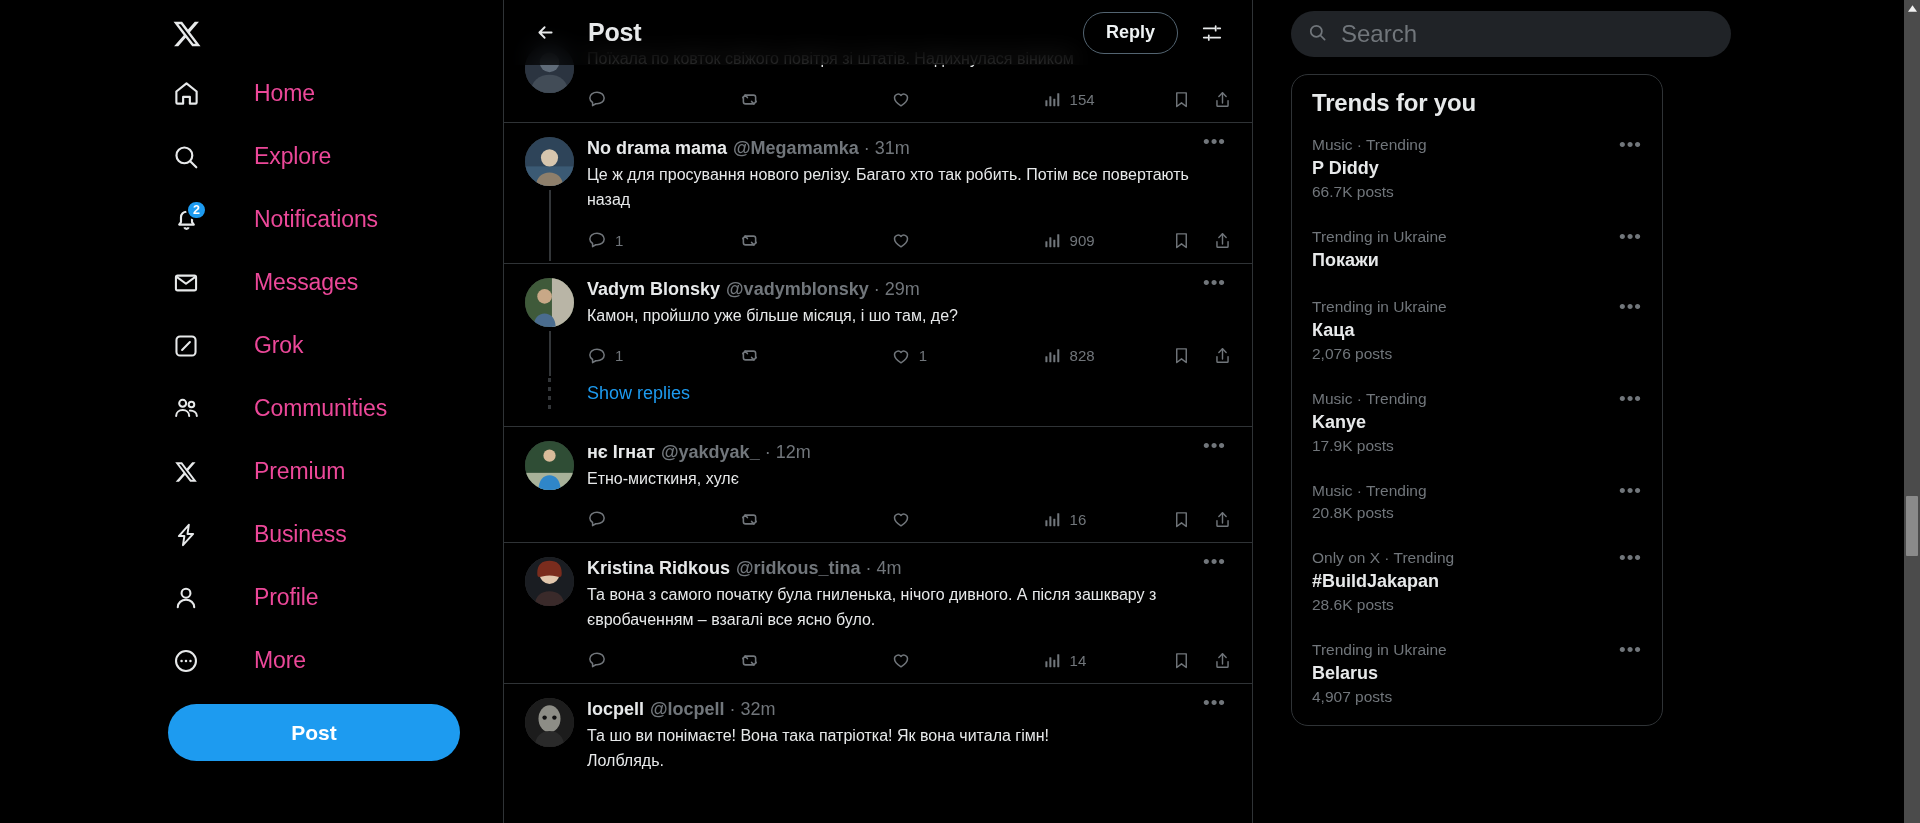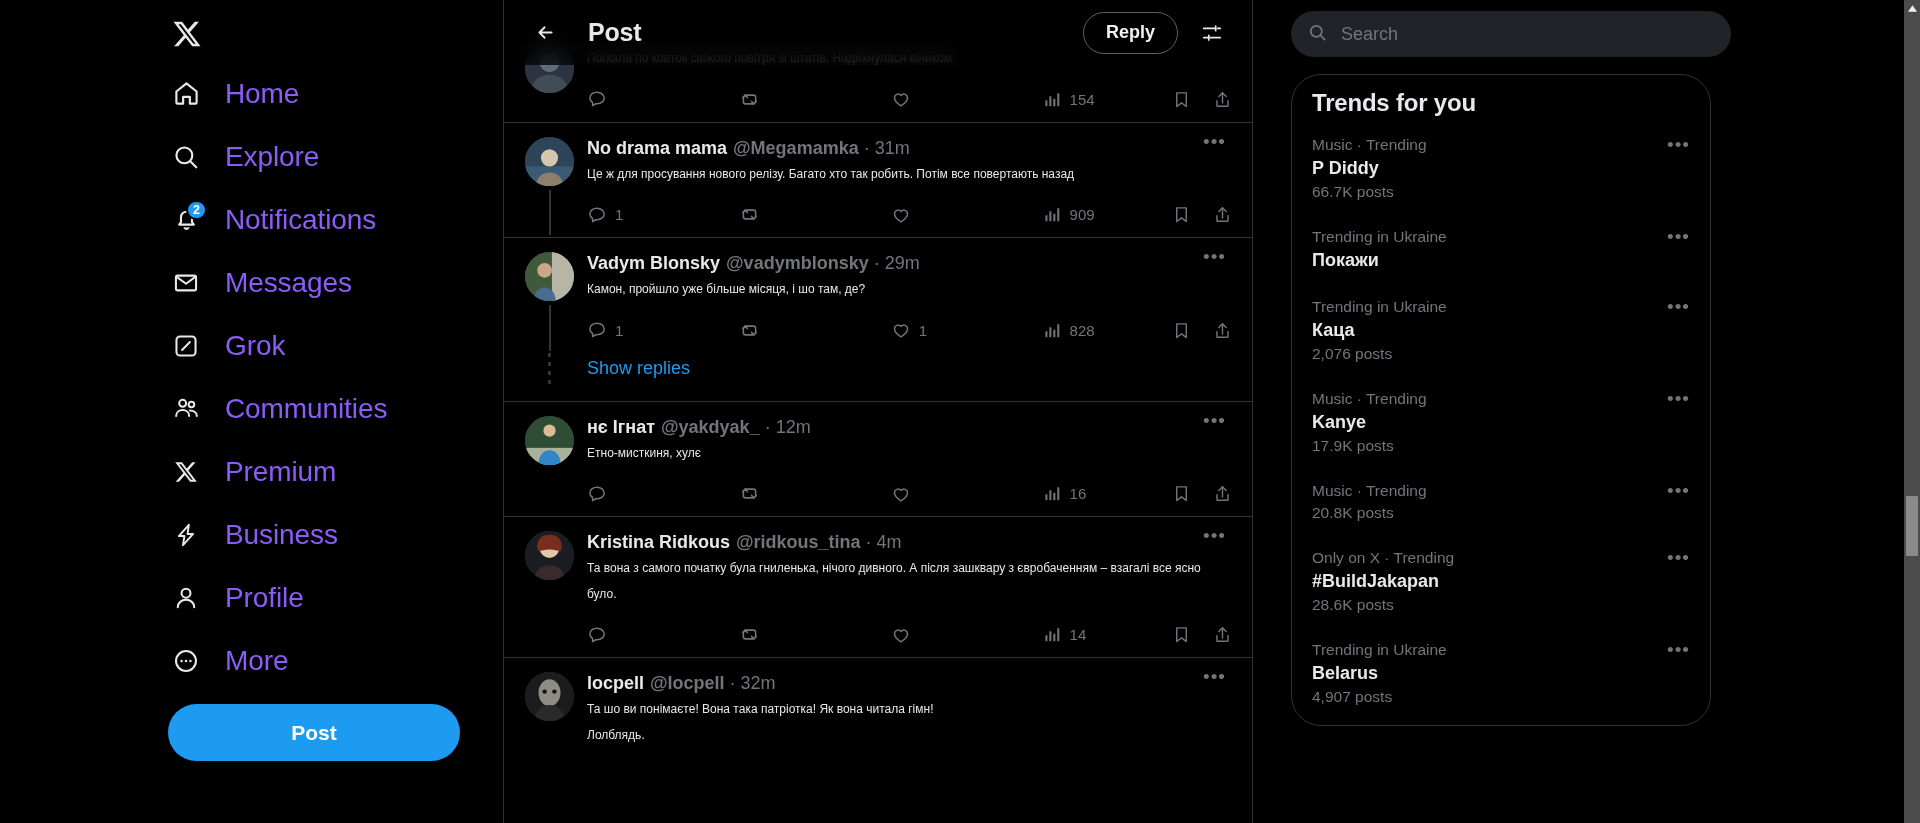--- a/index.html
+++ b/index.html
@@ -22,21 +22,21 @@
   }
   .x-logo { width: 62px; height: 56px; display: flex; align-items: center; justify-content: flex-start; padding-left: 4px; }
   .nav-item {
     display: flex; align-items: center;
     gap: 21px;
     height: 63px;
     cursor: pointer;
     position: relative;
   }
   .nav-icon { width: 36px; height: 36px; display: flex; align-items: center; justify-content: center; position: relative; flex: 0 0 36px; }
-  .nav-label { font-size: 28px; color: #8b5cf6; letter-spacing: -0.1px; white-space: nowrap; }
+  .nav-label { font-size: 23px; color: #ec4899; letter-spacing: -0.1px; white-space: nowrap; margin-left: 29px; }
   .nav-badge {
     position: absolute; top: -2px; right: -3px;
     min-width: 20px; height: 20px; border-radius: 10px;
     background: #1d9bf0; color: #fff;
     font-size: 12.5px; font-weight: 700;
     display: flex; align-items: center; justify-content: center;
     padding: 0 5px; border: 2px solid #000;
   }
   .post-button {
     margin-top: 12px;
@@ -106,21 +106,21 @@
   .tweet-head { display: flex; align-items: baseline; font-size: 18px; line-height: 23px; }
   .t-name { font-weight: 700; color: #e7e9ea; }
   .t-handle { color: #71767b; margin-left: 6px; font-weight: 700; }
   .t-dot { color: #71767b; margin: 0 5px; }
   .t-time { color: #71767b; }
   .t-more {
     margin-left: auto; color: #71767b; font-size: 19px;
     line-height: 10px; letter-spacing: 1px; padding: 0 6px; cursor: pointer;
     align-self: flex-start;
   }
-  .tweet-text { font-size: 12px; line-height: 25.5px; color: #e7e9ea; margin-top: 2px; white-space: pre-wrap; }
+  .tweet-text { font-size: 16px; line-height: 25.5px; color: #e7e9ea; margin-top: 2px; white-space: pre-wrap; }
   .tweet-actions {
     display: flex; align-items: center;
     margin-top: 11px; height: 33px;
     position: relative;
     text-align: right;
   }
   .act { display: flex; align-items: center; gap: 8px; color: #71767b; font-size: 15px; cursor: pointer; }
   .act svg { display: block; }
   .act-reply { width: 176px; }
   .act-rt    { width: 176px; }
@@ -147,26 +147,26 @@
     position: relative;
   }
   .search-wrap {
     width: 440px; height: 46px;
     background: #202327; border-radius: 23px;
     display: flex; align-items: center; padding: 0 17px;
     gap: 14px;
   }
   .search-input {
     flex: 1 1 auto; background: transparent; border: none; outline: none;
-    color: #e7e9ea; font-size: 18px; font-family: inherit;
+    color: #e7e9ea; font-size: 24px; font-family: inherit;
   }
   .search-input::placeholder { color: #71767b; }
   .trends-card {
-    width: 420px; margin-top: 17px;
-    border: 1px solid #2f3336; border-radius: 30px;
+    width: 372px; margin-top: 17px;
+    border: 1px solid #2f3336; border-radius: 17px;
     padding: 14px 0 6px 0;
   }
   .trends-title { font-size: 24px; font-weight: 700; padding: 0 20px 5px 20px; letter-spacing: -0.2px; }
   .trend {
     padding: 12px 20px 12px 20px;
     display: flex; cursor: pointer; position: relative;
   }
   .trend-main { flex: 1 1 auto; }
   .trend-cat { font-size: 15.5px; color: #71767b; line-height: 21px; }
   .trend-name { font-size: 18px; font-weight: 700; color: #e7e9ea; line-height: 24px; margin-top: 1px; }

